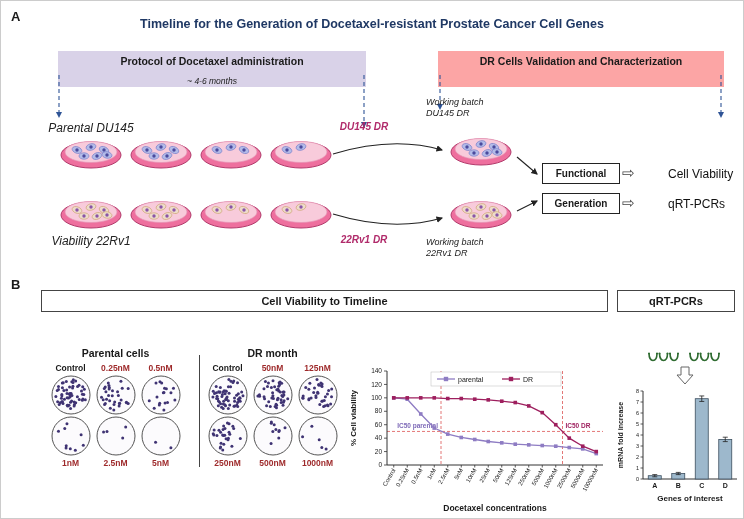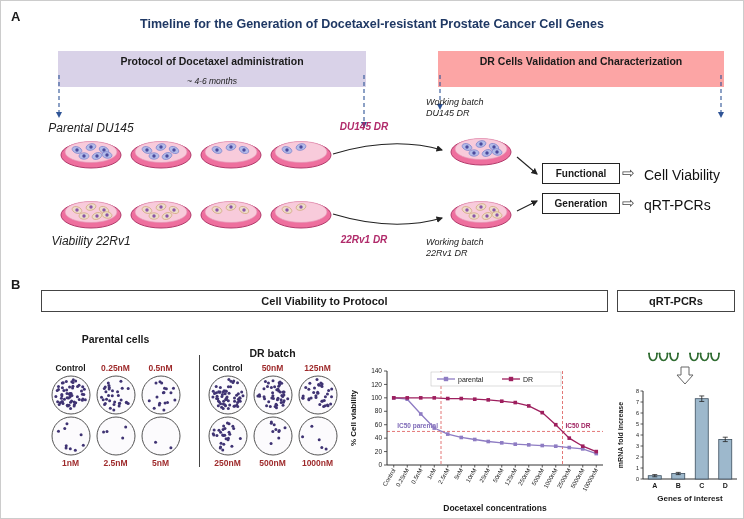--- a/index.html
+++ b/index.html
@@ -14,21 +14,21 @@
           line-height:20px;height:36px;color:#1a1a1a;}
   .dur{position:absolute;text-align:center;font-style:italic;font-size:8.5px;color:#222;}
   .dishlab{position:absolute;text-align:center;font-style:italic;font-size:12px;color:#222;}
   .drlab{position:absolute;text-align:center;font-style:italic;font-weight:bold;
          font-size:10px;color:#b02a6a;}
   .worklab{position:absolute;text-align:left;font-style:italic;font-size:9px;
            color:#222;line-height:10.5px;}
   .obox{position:absolute;border:1.2px solid #222;background:#fff;text-align:center;
         font-weight:bold;font-size:10px;line-height:19px;height:19px;}
   .harrow{position:absolute;font-size:15px;color:#444;line-height:15px;}
-  .outtext{position:absolute;font-size:14px;color:#111;}
+  .outtext{position:absolute;font-size:12px;color:#111;margin-left:24px;}
   .bighdr{position:absolute;border:1.2px solid #444;background:#fff;text-align:center;
           font-weight:bold;font-size:11px;line-height:20px;height:20px;}
   .grptitle{position:absolute;text-align:center;font-weight:bold;font-size:10.5px;}
   .colony-grid{position:absolute;display:grid;grid-template-columns:repeat(3,45px);
                justify-items:center;align-items:center;row-gap:1px;}
   .colony-lab{font-size:8.5px;font-weight:bold;height:12px;line-height:12px;white-space:nowrap;}
   .divider{position:absolute;width:1px;background:#444;}
   svg{display:block;}
 </style>
 </head>
@@ -208,24 +208,24 @@
   <div class="obox" style="left:541px;top:162px;width:76px;">Functional</div>
   <div class="harrow" style="left:621px;top:164px;">⇨</div>
   <div class="outtext" style="left:643px;top:166px;">Cell Viability</div>
 
   <div class="obox" style="left:541px;top:192px;width:76px;">Generation</div>
   <div class="harrow" style="left:621px;top:194px;">⇨</div>
   <div class="outtext" style="left:643px;top:196px;">qRT-PCRs</div>
 
   <div class="panel-label" style="left:10px;top:276px;">B</div>
 
-  <div class="bighdr" style="left:40px;top:289px;width:565px;">Cell Viability to Protocol</div>
+  <div class="bighdr" style="left:40px;top:289px;width:565px;">Cell Viability to Timeline</div>
   <div class="bighdr" style="left:616px;top:289px;width:116px;">qRT-PCRs</div>
 
-  <div class="grptitle" style="left:47px;top:332px;width:135px;">Parental cells</div>
+  <div class="grptitle" style="left:47px;top:346px;width:135px;">Parental cells</div>
   <div id="parental-grid" class="colony-grid" style="left:47px;top:361px;">
       <div class="colony-lab" style="color: rgb(26, 26, 26);">Control</div>
       <div class="colony-lab" style="color: rgb(158, 42, 43);">0.25nM</div>
       <div class="colony-lab" style="color: rgb(158, 42, 43);">0.5nM</div>
       <svg width="40" height="40" viewBox="0 0 40 40">
         <circle cx="20" cy="20" r="19" fill="#fcfbfd" stroke="#555" stroke-width="1"></circle>
         <circle cx="10.421516383971294" cy="23.24860315939625" r="1.5" fill="#3f3373"></circle>
         <circle cx="10.800622092196164" cy="19.380522032241423" r="1.5" fill="#3f3373"></circle>
         <circle cx="23.466921726576192" cy="29.498166633556792" r="1.5" fill="#3f3373"></circle>
         <circle cx="19.246913587578057" cy="18.58396732679543" r="1.5" fill="#3f3373"></circle>
@@ -366,21 +366,21 @@
         <circle cx="14.588141004088566" cy="26.24002111399301" r="1.5" fill="#3f3373"></circle>
         <circle cx="29.890790413159174" cy="31.65240862697957" r="1.5" fill="#3f3373"></circle>
       </svg>
       <div class="colony-lab" style="color: rgb(158, 42, 43);">1nM</div>
       <div class="colony-lab" style="color: rgb(158, 42, 43);">2.5nM</div>
       <div class="colony-lab" style="color: rgb(158, 42, 43);">5nM</div>
     </div>
 
   <div class="divider" style="left:198px;top:354px;height:112px;"></div>
 
-  <div class="grptitle" style="left:204px;top:346px;width:135px;">DR batch</div>
+  <div class="grptitle" style="left:204px;top:346px;width:135px;">DR month</div>
   <div id="dr-grid" class="colony-grid" style="left:204px;top:361px;">
       <div class="colony-lab" style="color: rgb(26, 26, 26);">Control</div>
       <div class="colony-lab" style="color: rgb(158, 42, 43);">50nM</div>
       <div class="colony-lab" style="color: rgb(158, 42, 43);">125nM</div>
       <svg width="40" height="40" viewBox="0 0 40 40">
         <circle cx="20" cy="20" r="19" fill="#fcfbfd" stroke="#555" stroke-width="1"></circle>
         <circle cx="9.733225985819876" cy="23.833350701169845" r="1.5" fill="#3f3373"></circle>
         <circle cx="22.940252305348643" cy="6.2495399789177934" r="1.5" fill="#3f3373"></circle>
         <circle cx="9.084577123617416" cy="21.29251085925996" r="1.5" fill="#3f3373"></circle>
         <circle cx="25.74574753734697" cy="5.942810357168659" r="1.5" fill="#3f3373"></circle>

